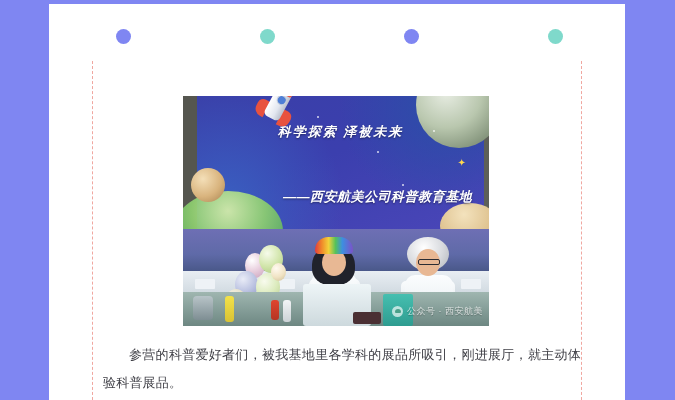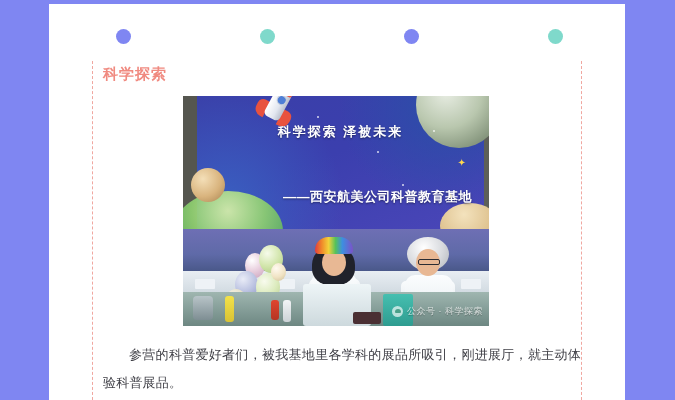--- a/index.html
+++ b/index.html
@@ -196,20 +196,21 @@
     background: rgba(255,255,255,.8);
   }
 
   
   .screen-text {
     position: absolute;
     left: 14px; right: 5px; top: 0;
     height: 133px;
     color: #ffffff;
     text-align: center;
+    font-style: italic;
   }
   .banner-title-1 {
     position: absolute;
     left: 0; right: 0; top: 27px;
     font-size: 13px;
     font-weight: 700;
     letter-spacing: 2px;
     white-space: nowrap;
     text-shadow: 0 1px 2px rgba(0,0,0,.45);
   }
@@ -387,21 +388,20 @@
     <div class="guide-rail left"></div>
     <div class="guide-rail right"></div>
 
     <div class="dot-row">
       <span class="deco-dot" style="left:67px;background:#7f86f2;"></span>
       <span class="deco-dot" style="left:211px;background:#7fd9cb;"></span>
       <span class="deco-dot" style="left:355px;background:#7f86f2;"></span>
       <span class="deco-dot" style="left:499px;background:#7fd9cb;"></span>
     </div>
 
-    <div class="section-heading">科学探索</div>
 
     <figure class="photo-figure" style="margin:0;">
       <div class="photo-inner">
 
         <div class="room-wall-left"></div>
         <div class="room-wall-right"></div>
 
         <div class="screen">
           <span class="planet-a"></span>
           <span class="planet-b"></span>
@@ -475,21 +475,21 @@
           <span class="bag-teal" style="left:200px;bottom:0;width:30px;height:32px;"></span>
           <span class="kettle" style="left:10px;bottom:6px;width:20px;height:24px;"></span>
           <span class="bottle" style="left:42px;bottom:4px;width:9px;height:26px;background:linear-gradient(180deg,#f3e24a 0%,#d9c233 100%);"></span>
           <span class="bottle" style="left:88px;bottom:6px;width:8px;height:20px;background:linear-gradient(180deg,#e0452f 0%,#b53423 100%);"></span>
           <span class="bottle" style="left:100px;bottom:4px;width:8px;height:22px;background:linear-gradient(180deg,#f2f4f6 0%,#ccd2d6 100%);"></span>
           <span class="bottle" style="left:170px;bottom:2px;width:28px;height:12px;background:#4a2f33;border-radius:2px;"></span>
         </div>
 
         <div class="watermark">
           <span class="wm-badge"></span>
-          <span>公众号 · 科学探索</span>
+          <span>公众号 · 西安航美</span>
         </div>
 
       </div>
     </figure>
 
     <p class="body-paragraph" style="margin:0;">参营的科普爱好者们，被我基地里各学科的展品所吸引，刚进展厅，就主动体验科普展品。</p>
 
   </div>
 </div>
 

